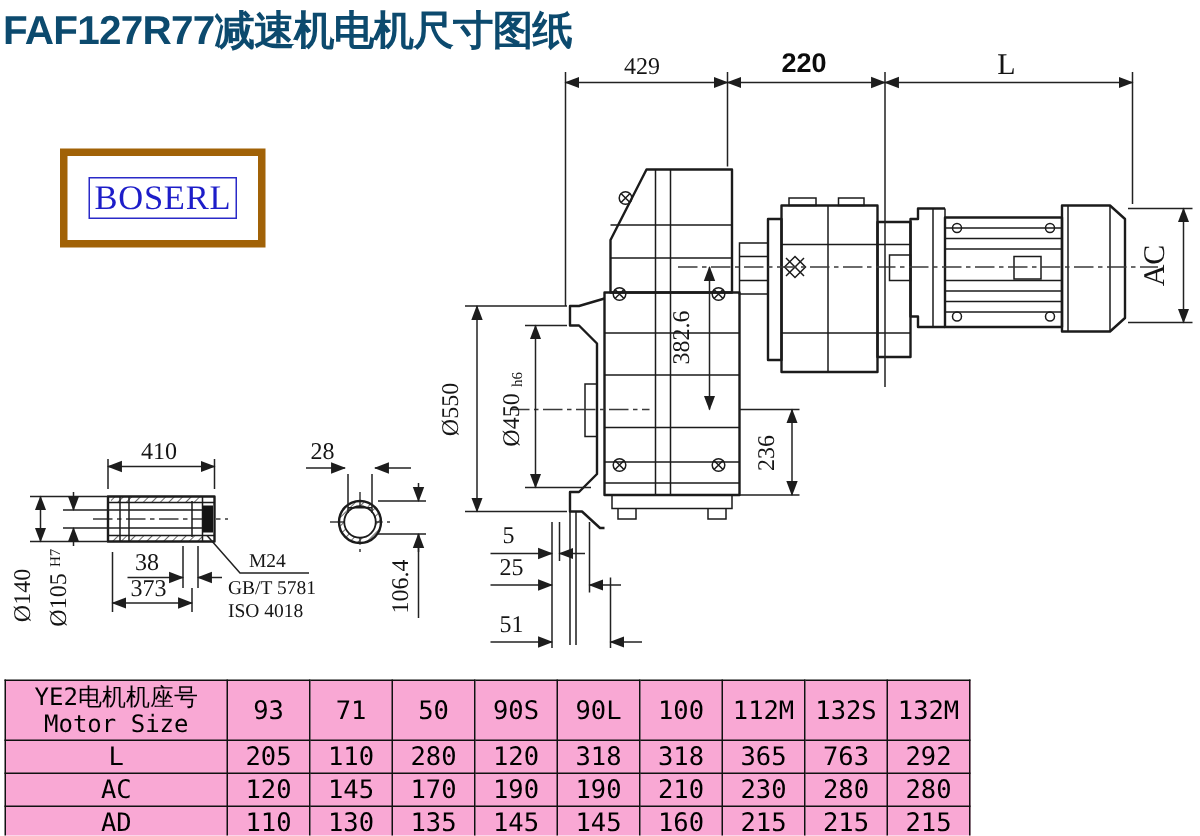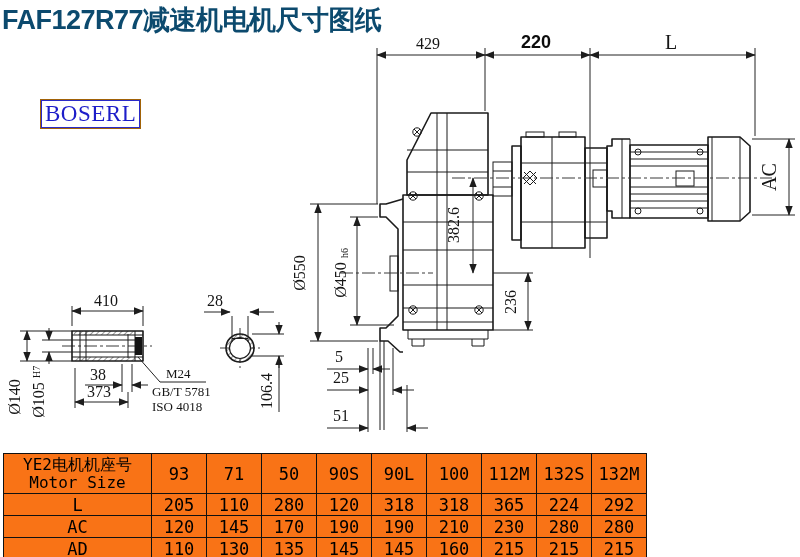--- a/index.html
+++ b/index.html
@@ -1,38 +1,38 @@
 <!DOCTYPE html>
 <html><head>
 <meta charset="utf-8">
 <style>
   html,body{margin:0;padding:0;}
   body{width:800px;height:557px;position:relative;background:#ffffff;overflow:hidden;
        font-family:"Liberation Sans",sans-serif;}
   .page-title{position:absolute;left:2px;top:2px;font-size:27px;font-weight:bold;color:#0c4a6e;
        letter-spacing:-0.5px;white-space:nowrap;}
-  .logo-box{position:absolute;left:40px;top:99px;border:1px solid #a16207;background:#fff;padding:0;}
+  .logo-box{position:absolute;left:40px;top:99px;border:5px solid #a16207;background:#fff;padding:14px;}
   .logo-inner{border:1.5px solid #2a2ac8;padding:0 3px;font-family:"Liberation Serif",serif;
        font-size:23px;line-height:26px;color:#1d1dc9;letter-spacing:0.5px;}
   svg{position:absolute;left:0;top:0;}
   svg text{font-family:"Liberation Serif",serif;fill:#151515;}
   .dim{font-size:16px;}
   .dimsm{font-size:10px;}
   .dimbold{font-family:"Liberation Sans",sans-serif;font-weight:bold;font-size:18px;fill:#0c0c0c;}
   .dimL{font-size:20px;}
   .lead{font-size:13px;}
   .ol{stroke:#1b1b1b;stroke-width:1.6;fill:none;stroke-linejoin:round;}
   .ol2{stroke:#1b1b1b;stroke-width:1;fill:none;}
   .dl{stroke:#222;stroke-width:1;fill:none;}
   .cl{stroke:#3a3a3a;stroke-width:1;fill:none;stroke-dasharray:13 3 3 3;}
   
   .size-table{position:absolute;left:3px;top:453px;border-collapse:collapse;table-layout:fixed;
        font-family:"DejaVu Sans Mono","Liberation Mono",monospace;color:#000;}
   .size-table td{border:1.6px solid #111;text-align:center;vertical-align:middle;
-       font-size:17px;padding:0;background:#f97316;}
+       font-size:17px;padding:0;background:#f9a8d4;}
   .size-table .hcell{font-size:16px;line-height:18px;}
   .size-table .hrow td{height:39px;}
   .size-table .drow td{height:21px;}
 </style>
 </head>
 <body>
 
 <svg width="800" height="452" viewBox="0 0 800 452">
   <defs>
     <marker id="ar" viewBox="0 0 10 10" refX="9.3" refY="5" markerWidth="10" markerHeight="10" orient="auto-start-reverse">
@@ -265,21 +265,21 @@
   </tr>
   <tr class="drow">
     <td>L</td>
     <td>205</td>
     <td>110</td>
     <td>280</td>
     <td>120</td>
     <td>318</td>
     <td>318</td>
     <td>365</td>
-    <td>224</td>
+    <td>763</td>
     <td>292</td>
   </tr>
   <tr class="drow">
     <td>AC</td>
     <td>120</td>
     <td>145</td>
     <td>170</td>
     <td>190</td>
     <td>190</td>
     <td>210</td>

